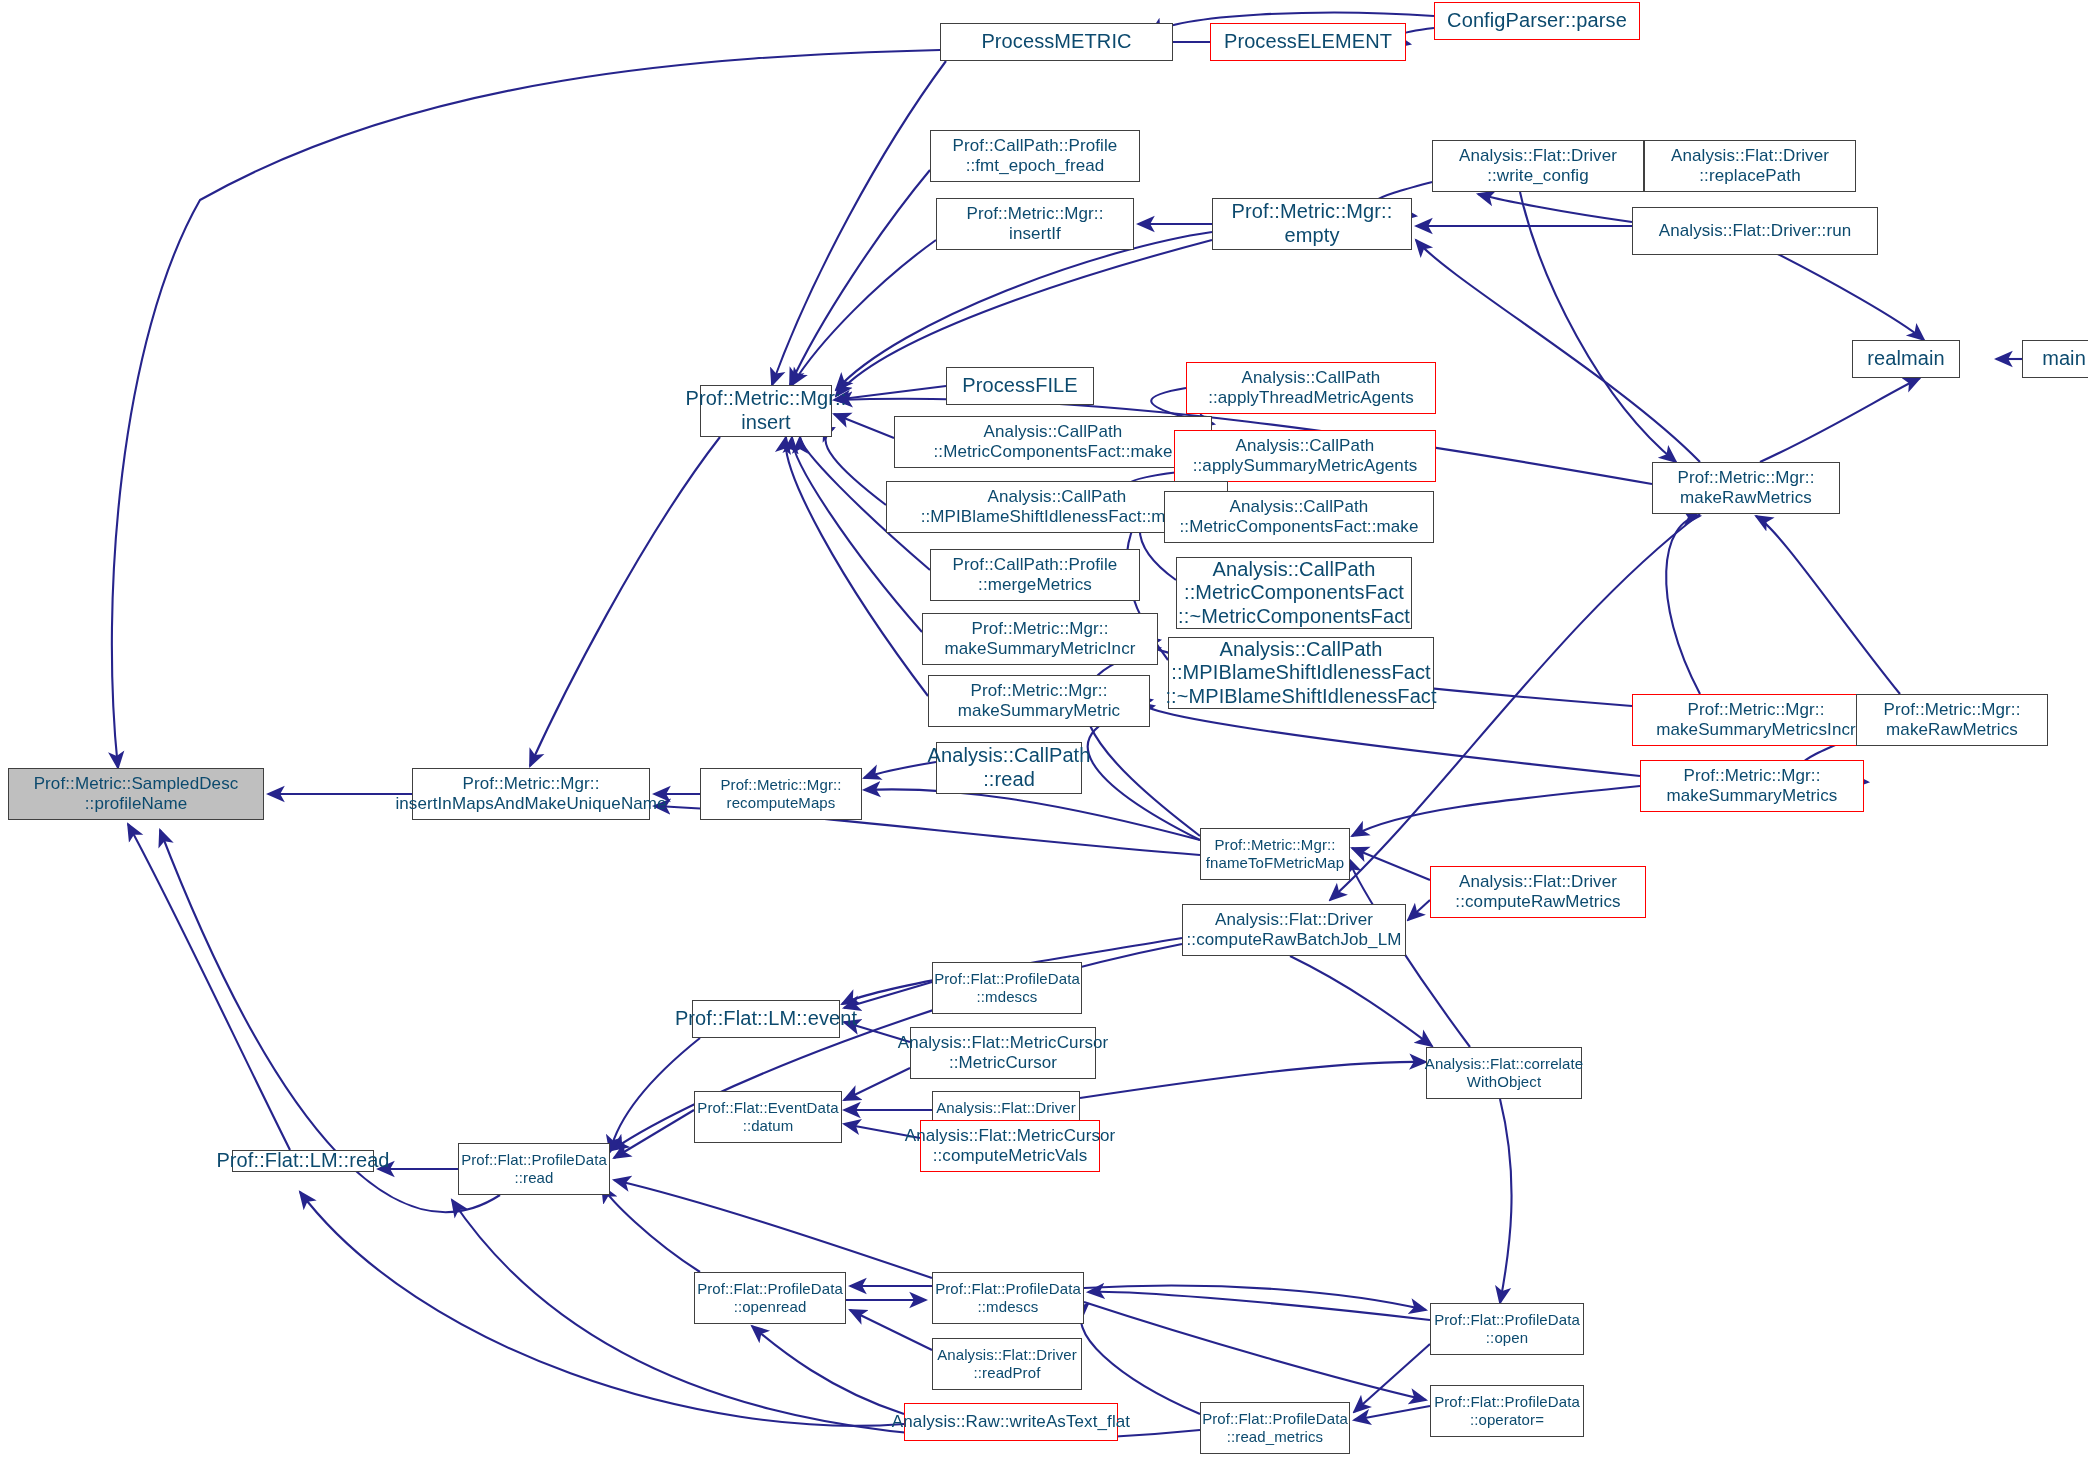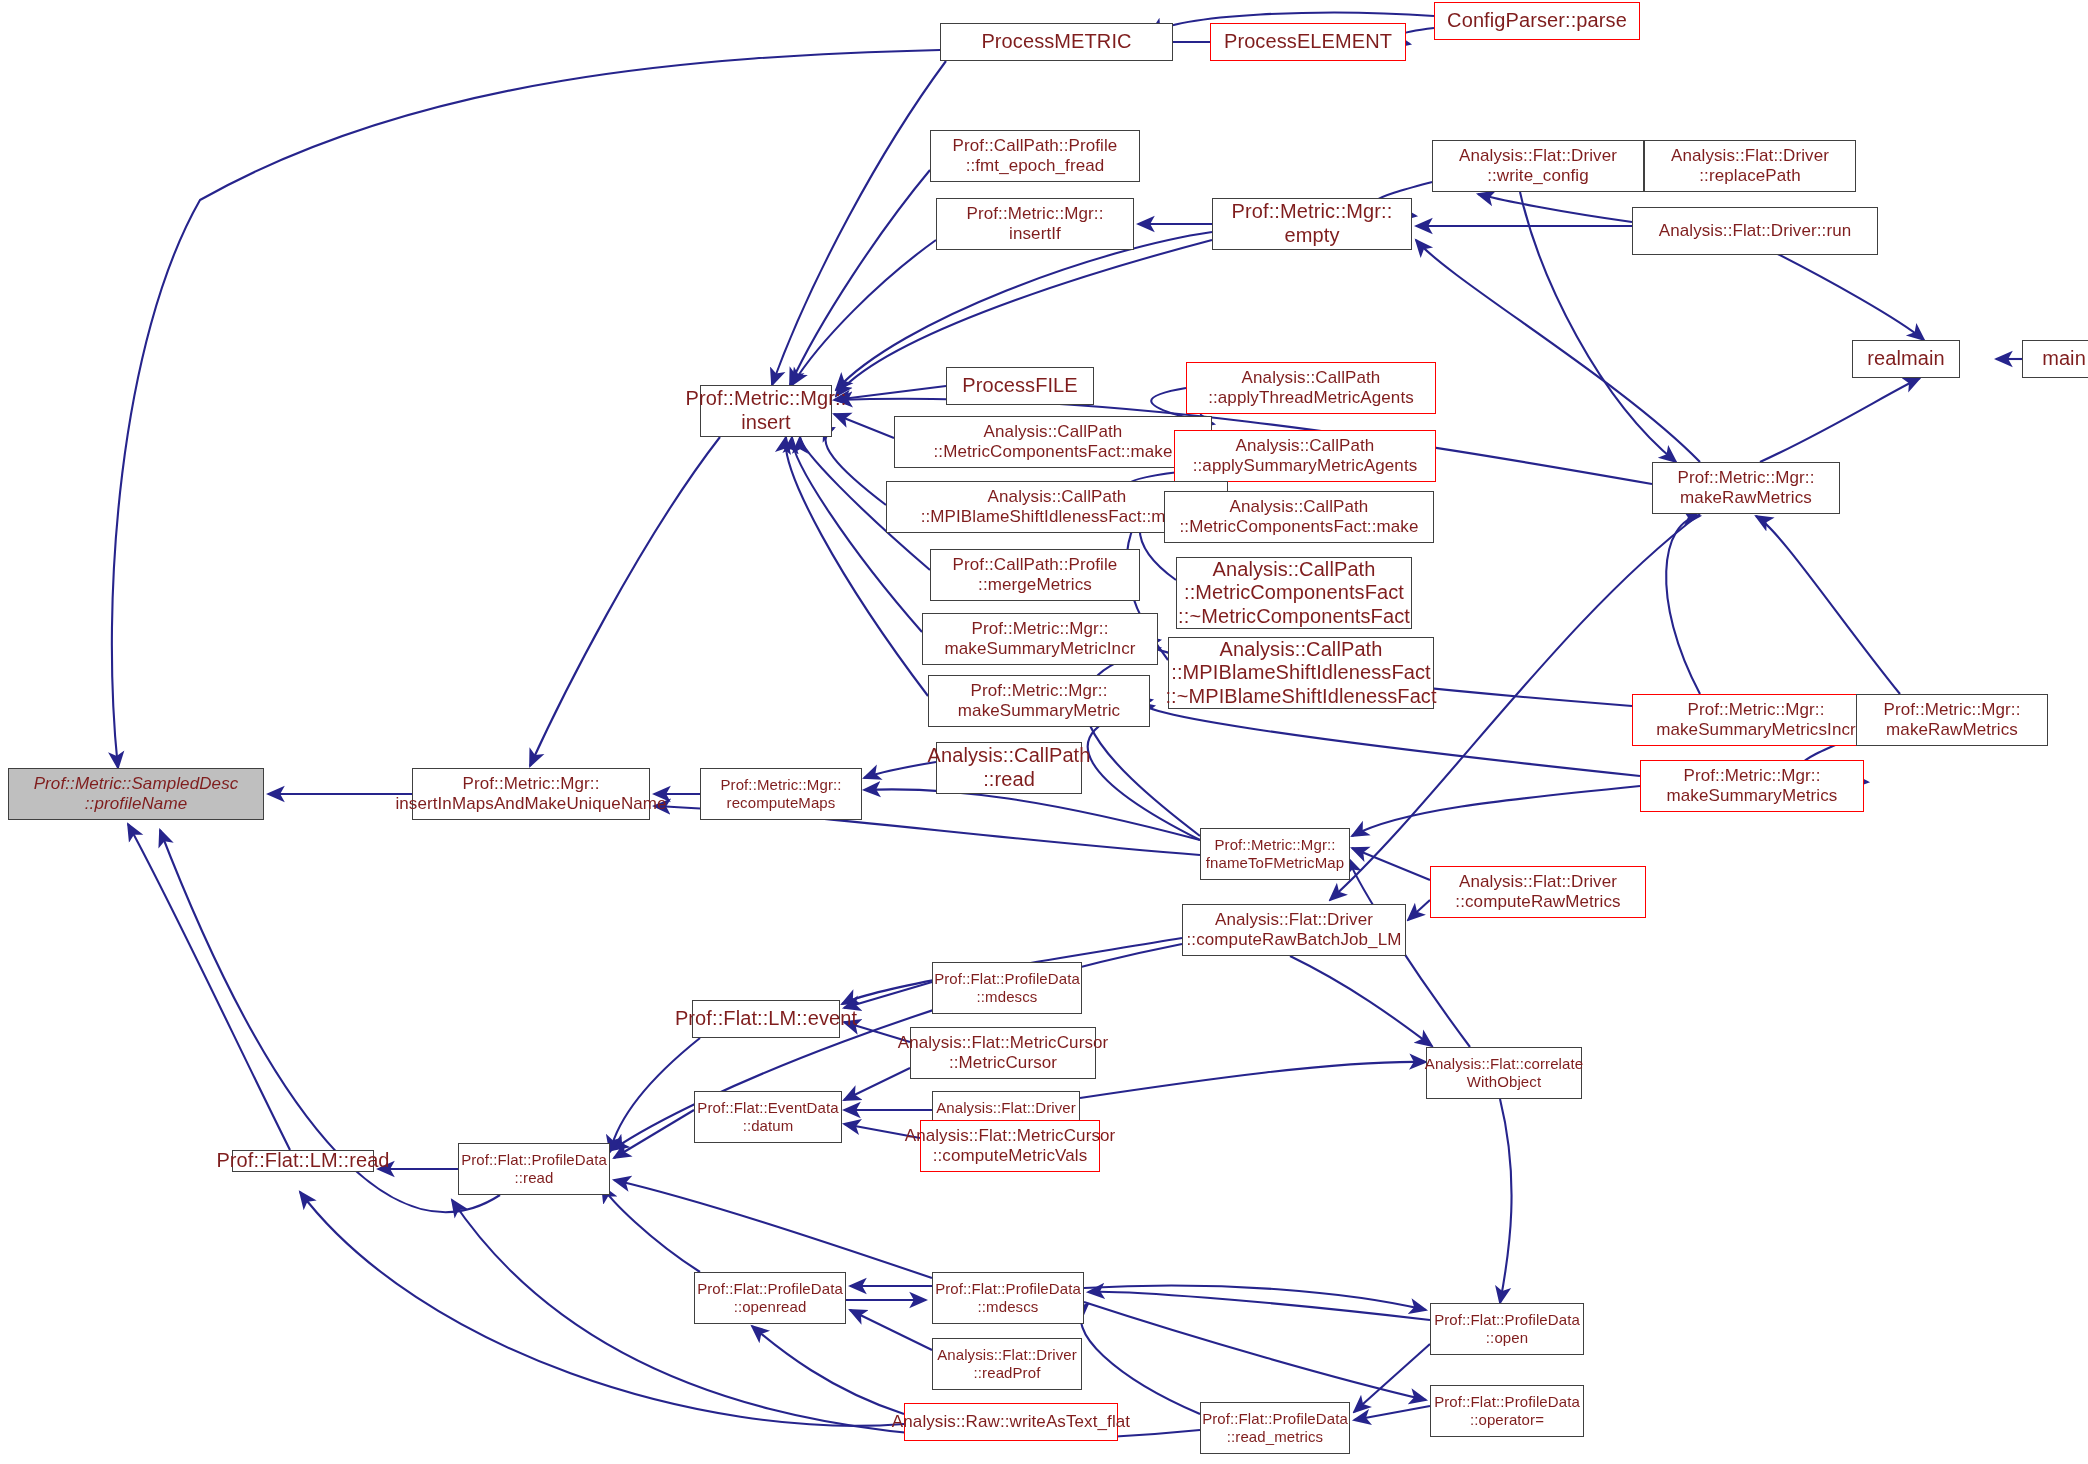--- a/index.html
+++ b/index.html
@@ -27,21 +27,21 @@
   }
   .node {
     position: absolute;
     box-sizing: border-box;
     display: flex;
     align-items: center;
     justify-content: center;
     text-align: center;
     background: #ffffff;
     border: 1.6px solid #404040;
-    color: #7f1d1d;
+    color: #0c4a6e;
     font-size: 20px;
     line-height: 1.18;
     letter-spacing: 0.1px;
     padding: 0 5px;
     white-space: pre-line;
     z-index: 5;
   }
   .node.red {
     border-color: #ff0000;
   }
@@ -136,21 +136,21 @@
         <path d="M1290,956 C1360,990 1410,1030 1432,1046" marker-end="url(#arrow)"></path>
         <path d="M500,1195 C400,1260 280,1140 160,830" marker-end="url(#arrow)"></path>
         <path d="M290,1150 C240,1050 170,900 128,824" marker-end="url(#arrow)"></path>
         <path d="M1084,1288 C1220,1280 1350,1292 1426,1310" marker-end="url(#arrow)"></path>
         <path d="M1084,1302 C1200,1340 1340,1380 1426,1400" marker-end="url(#arrow)"></path>
         <path d="M1640,786 C1500,800 1400,810 1352,836" marker-end="url(#arrow)"></path>
         <path d="M1700,514 C1560,620 1440,800 1330,900" marker-end="url(#arrow)"></path>
       </g>
   </svg>
   <div id="nodes">
-      <div class="node highlight" style="left: 8px; top: 768px; width: 256px; height: 52px; font-size: 17px; font-style: italic;">Prof::Metric::SampledDesc
+      <div class="node highlight" style="left: 8px; top: 768px; width: 256px; height: 52px; font-size: 17px;">Prof::Metric::SampledDesc
 ::profileName</div>
       <div class="node" style="left: 940px; top: 23px; width: 233px; height: 38px;">ProcessMETRIC</div>
       <div class="node red" style="left: 1210px; top: 23px; width: 196px; height: 38px;">ProcessELEMENT</div>
       <div class="node red" style="left: 1434px; top: 2px; width: 206px; height: 38px;">ConfigParser::parse</div>
       <div class="node" style="left: 930px; top: 130px; width: 210px; height: 52px; font-size: 17px;">Prof::CallPath::Profile
 ::fmt_epoch_fread</div>
       <div class="node" style="left: 936px; top: 198px; width: 198px; height: 52px; font-size: 17px;">Prof::Metric::Mgr::
 insertIf</div>
       <div class="node" style="left: 1212px; top: 198px; width: 200px; height: 52px;">Prof::Metric::Mgr::
 empty</div>

